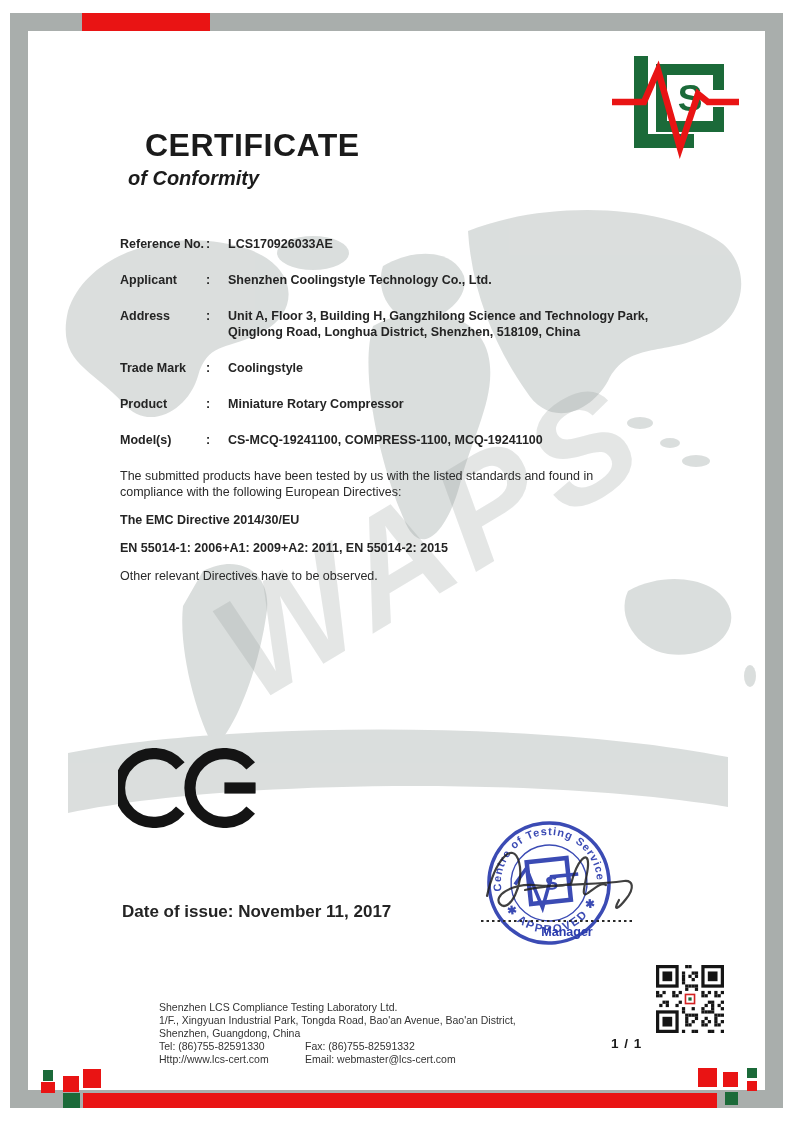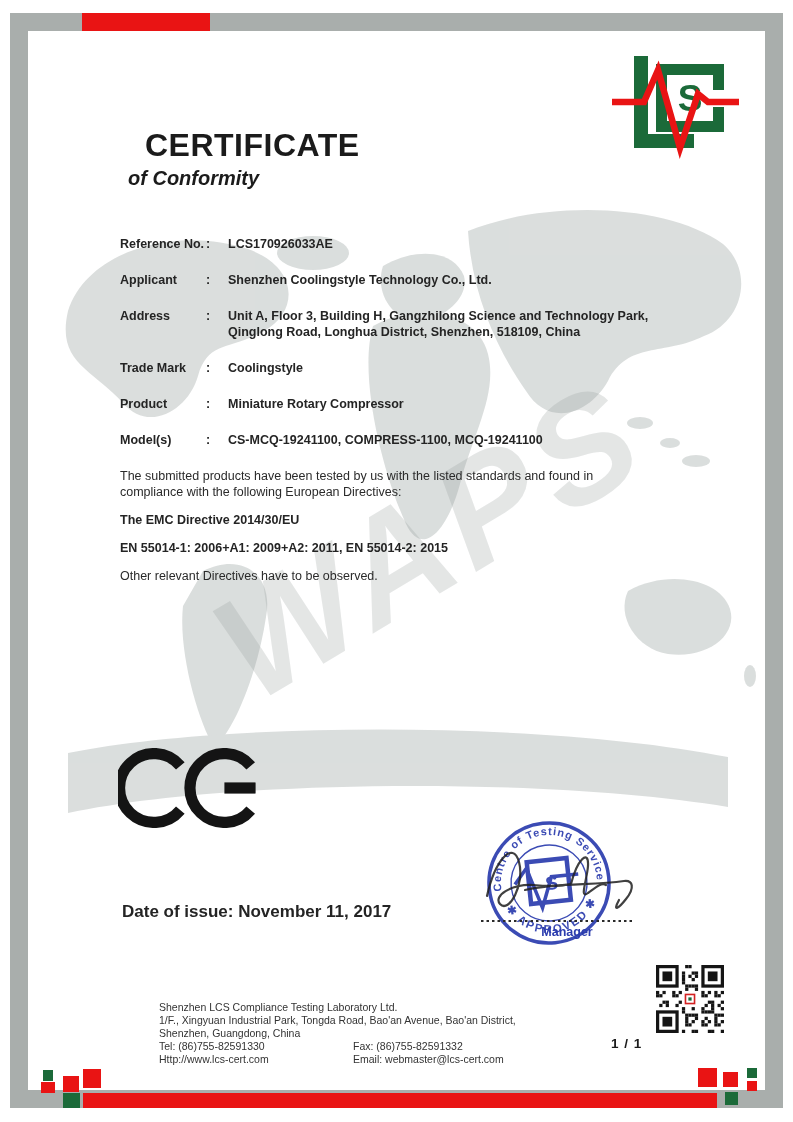--- a/index.html
+++ b/index.html
@@ -27,21 +27,21 @@
   .row .val{width:465px;flex:none;}
   .para{margin:0 0 12px 0;color:#2a2a2a;}
   .para.b{font-weight:bold;color:#242424;}
   .para.first{margin-top:16px;}
   .ce{position:absolute;left:118px;top:748px;width:152px;height:80px;z-index:2;}
   .date{position:absolute;left:122px;top:902px;font-size:17px;font-weight:bold;
         color:#242424;z-index:2;}
   .stamp{position:absolute;left:475px;top:818px;width:170px;height:130px;z-index:3;}
   .footer{position:absolute;left:143px;top:1001px;width:420px;font-size:10.5px;
           line-height:13px;color:#333;z-index:2;margin-left:16px;}
-  .frow{display:flex;gap:48px;}
+  .frow{display:flex;}
   .frow .c1{width:146px;flex:none;}
   .qr{position:absolute;left:656px;top:965px;width:68px;height:68px;z-index:2;}
   .pageno{position:absolute;left:611px;top:1036px;font-size:13.5px;font-weight:bold;
           color:#1b1b1b;z-index:2;letter-spacing:1px;}
   .sq{position:absolute;z-index:4;}
   .sq.red{background:#e91414;}
   .sq.green{background:#1b6a39;}
   .red-bar{position:absolute;left:83px;top:1093px;width:634px;height:15px;background:#e91414;z-index:4;}
 </style>
 </head>

